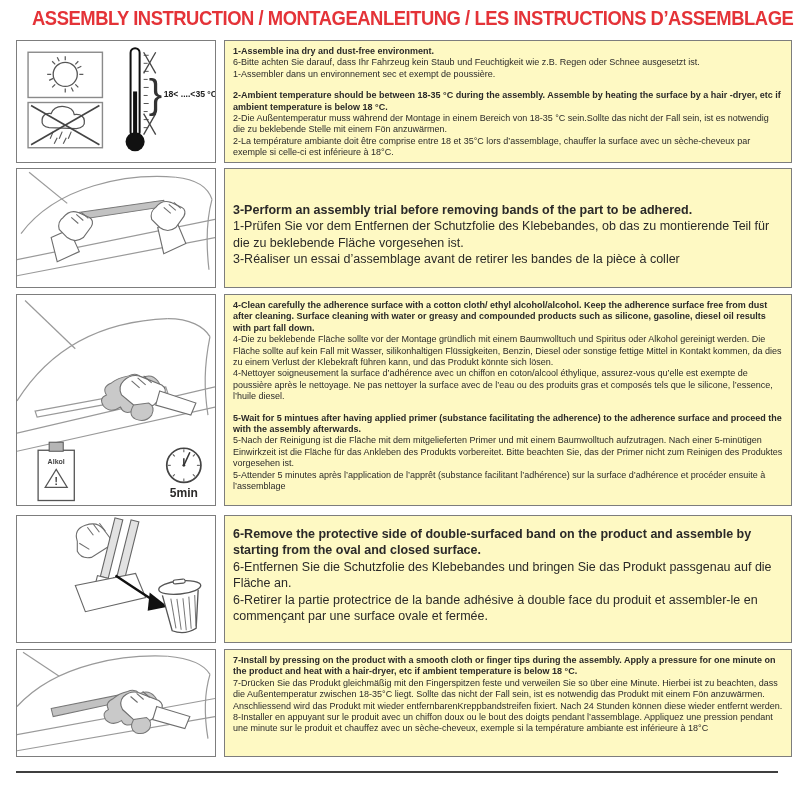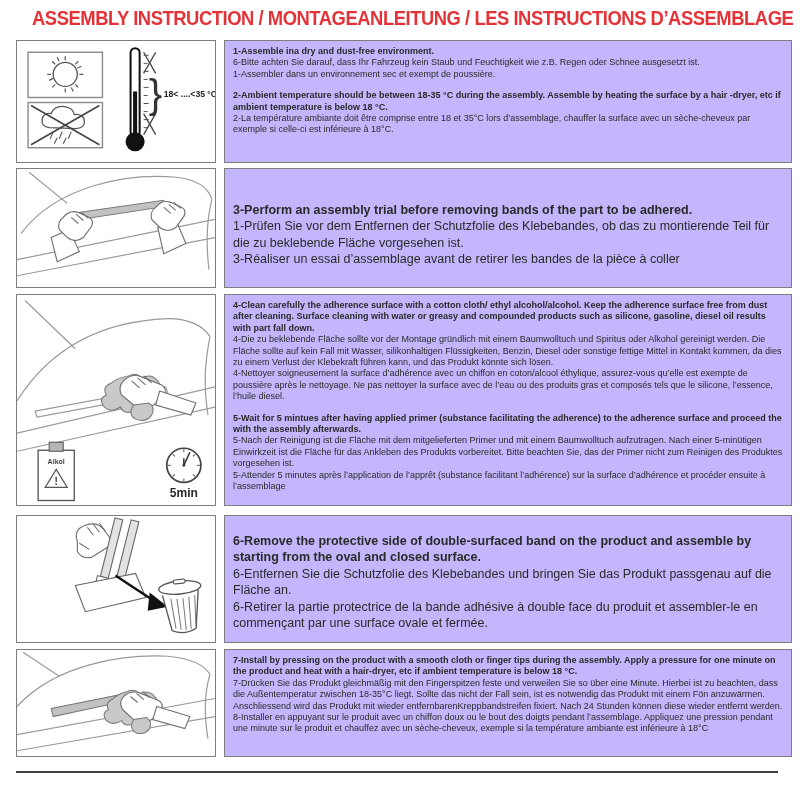--- a/index.html
+++ b/index.html
@@ -13,33 +13,33 @@
     color:#e43338;transform:scaleX(0.92);transform-origin:50% 50%;margin:0;
   }
   .sheet{position:absolute;left:16px;top:40px;width:776px;}
   .row{display:flex;margin-bottom:5px;}
   .art-cell{
     width:200px;flex:none;border:1.5px solid #7d7d7d;box-sizing:border-box;background:#fff;overflow:hidden;
   }
   .art-cell svg{display:block;width:100%;height:100%;}
   .txt-cell{
     flex:1;margin-left:8px;border:1.5px solid #7d7d7d;box-sizing:border-box;
-    padding:5px 8px 2px 8px;background:#c4b5fd;overflow:hidden;
+    padding:5px 8px 2px 8px;background:#fef9c3;overflow:hidden;
   }
   .row-1{height:123px;}
   .row-2{height:120px;margin-bottom:6px;}
   .row-3{height:212px;margin-bottom:9px;}
   .row-4{height:128px;margin-bottom:6px;}
   .row-5{height:108px;margin-bottom:12px;}
   .sm p{font-size:9px;line-height:11.4px;margin:0;}
   .lg p{font-size:12.5px;line-height:16.4px;margin:0;}
   p.b{font-weight:bold;}
   p.gap{margin-top:10px;}
   .pad-mid{padding-top:33px;}
-  .pad-sm{padding-top:17px;}
+  .pad-sm{padding-top:10px;}
   .footer{
     position:absolute;left:16px;top:750px;width:776px;height:44px;
     display:flex;align-items:center;
   }
   .rule{flex:1;height:2px;background:#3f3f3f;margin-right:14px;}
   .logo{
     font-family:"DejaVu Sans",sans-serif;font-weight:bold;font-size:40px;
     letter-spacing:-2.5px;line-height:1;white-space:nowrap;
   }
   .logo .lb{color:#1d1d1b;}
@@ -116,20 +116,21 @@
           <text x="131" y="66" font-size="40" fill="#333">}</text>
         </g>
         <text x="146" y="56" font-size="8.6" font-weight="bold" fill="#222">18&lt; ....&lt;35 °C</text>
       </svg>
     </div>
     <div class="txt-cell sm">
       <p class="b">1-Assemble ina dry and dust-free environment.</p>
       <p>6-Bitte achten Sie darauf, dass Ihr Fahrzeug kein Staub und Feuchtigkeit wie z.B. Regen oder Schnee ausgesetzt ist.</p>
       <p>1-Assembler dans un environnement sec et exempt de poussière.</p>
       <p class="b gap">2-Ambient temperature should be between 18-35 °C  during the assembly. Assemble by heating the surface by a hair -dryer, etc if ambient temperature is below 18 °C.</p>
+      <p>2-Die Außentemperatur muss während der Montage in einem Bereich von 18-35 °C  sein.Sollte das nicht der Fall sein, ist es notwendig die zu beklebende Stelle mit einem Fön anzuwärmen.</p>
       <p>2-La température ambiante doit être comprise entre 18 et 35°C lors d’assemblage, chauffer la surface avec un sèche-cheveux par exemple si celle-ci est inférieure à 18°C.</p>
     </div>
   </div>
 
   <div class="row row-2">
     <div class="art-cell">
       <svg viewBox="0 0 197 117">
         <g class="lineart">
           <path d="M 12,3 L 50,34"></path>
           <path d="M 4,64 C 40,16 110,4 158,8"></path>

